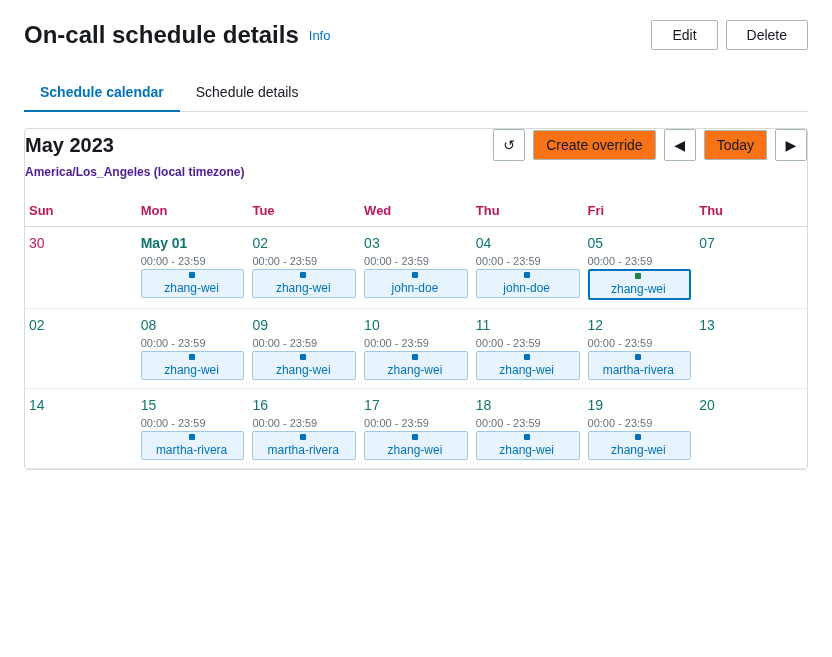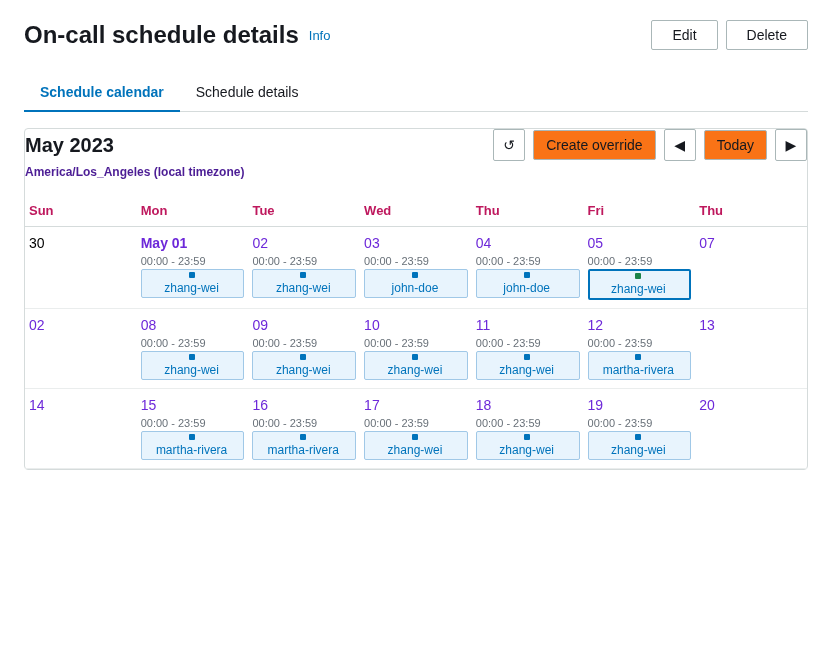--- a/index.html
+++ b/index.html
@@ -128,25 +128,25 @@
     }
     .cal-grid td {
       vertical-align: top;
       padding: 8px 4px;
       border-bottom: 1px solid #eaeded;
       width: calc(100% / 7);
       min-height: 80px;
     }
     .day-number {
       font-size: 14px;
-      color: #6d28d9;
+      color: #0f766e;
       margin-bottom: 4px;
     }
     .day-number.other-month {
-      color: #000000;
+      color: #be185d;
     }
     .day-number.highlighted {
       font-weight: 700;
     }
     .event-time {
       font-size: 11px;
       color: #687078;
       margin-bottom: 2px;
     }
     .event-chip {

